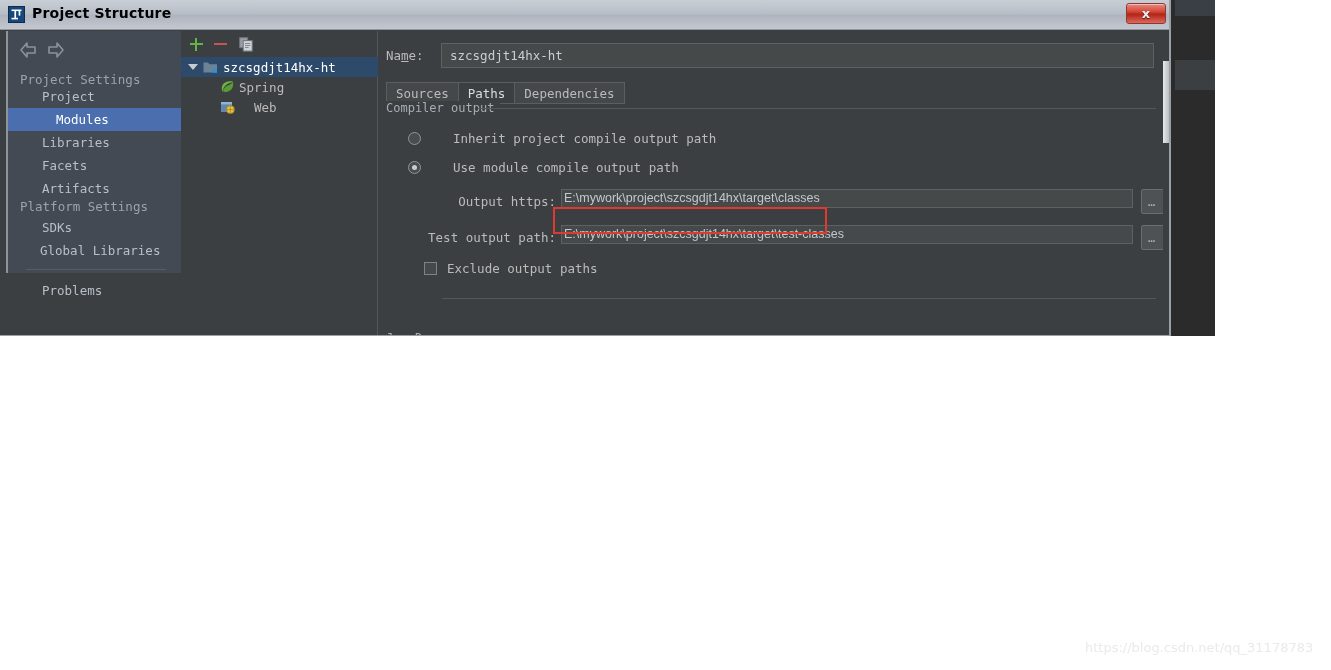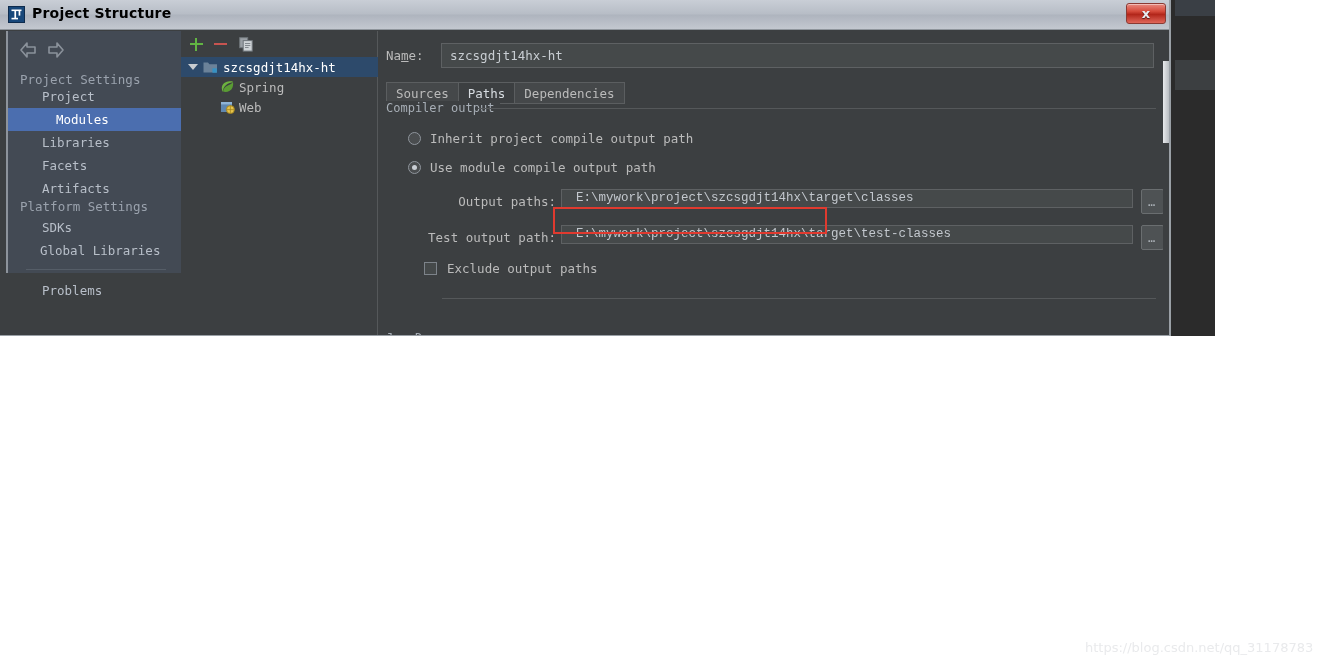--- a/index.html
+++ b/index.html
@@ -162,40 +162,40 @@
   .panel-scroll {
     position:absolute; left:8px; top:74px; width:770px; height:231px;
     background:#3c3f41;
   }
   .sec-title {
     position:absolute; font-size:12px; color:#a7aeb6; background:#3c3f41;
     padding-right:6px; white-space:nowrap;
   }
   .sec-line { position:absolute; height:1px; background:#55585a; }
 
-  .radio-row { position:absolute; display:flex; align-items:center; white-space:nowrap; }
+  .radio-row { position:absolute; display:flex; align-items:center; white-space:nowrap;gap:23px; }
   .radio {
     width:13px; height:13px; border-radius:50%;
     border:1.5px solid #8f959c; background:#4a4d4f;
     display:flex; align-items:center; justify-content:center;
     margin-right:9px; flex:0 0 auto;
   }
   .radio .dot { width:5px; height:5px; border-radius:50%; background:#c9ced4; display:none; }
   .radio.checked .dot { display:block; }
   .radio-label { font-size:12.5px; color:#bbbbbb; }
 
   .field-row { position:absolute; height:26px; }
   .field-label {
     position:absolute; top:5px; font-size:12.5px; color:#bbbbbb; text-align:right;
     white-space:nowrap;
   }
   .field-input {
     position:absolute; height:19px; background:#45494a; border:1px solid #5e6163;
-    color:#c3c8ce; font-family:Liberation Mono, monospace; font-size:12.5px;
-    padding:0 14px; line-height:23px; white-space:nowrap; overflow:hidden;
+    color:#c3c8ce; font-family:Liberation Sans, sans-serif; font-size:12.5px;
+    padding:0 2px; line-height:23px; white-space:nowrap; overflow:hidden;
   }
   .browse-btn {
     position:absolute; width:23px; height:25px;
     background:#4e5254; border:1px solid #6a6e70; border-radius:2px;
     display:flex; align-items:center; justify-content:center;
     letter-spacing:2px; color:#aab0b6; font-size:12px; line-height:1;
   }
 
   .check-row { position:absolute; display:flex; align-items:center; }
   .checkbox {
@@ -359,21 +359,21 @@
 
         <div class="tree-row" style="top:66px;">
           <span style="position:absolute; left:39px; top:3px;">
             <svg width="15" height="14" viewBox="0 0 15 14">
               <rect x="1" y="2" width="11" height="10" fill="#5f87b0"></rect>
               <rect x="1" y="2" width="11" height="2.4" fill="#8fb4d6"></rect>
               <circle cx="10.4" cy="9.6" r="4" fill="#e8c44a" stroke="#9c7f1e" stroke-width="0.9"></circle>
               <path d="M6.6 9.6 h7.6 M10.4 5.7 v7.8" stroke="#9c7f1e" stroke-width="0.7" fill="none"></path>
             </svg>
           </span>
-          <span style="padding-left:58px;">Web</span>
+          <span style="padding-left:73px;">Web</span>
         </div>
       </div>
 
       <div class="content">
 
         <div class="name-row">
           <div class="name-label"><span>Na</span><u>m</u><span>e:</span></div>
           <input class="name-input" type="text" value="szcsgdjt14hx-ht" style="">
         </div>
 
@@ -400,21 +400,21 @@
           </div>
 
           <div class="radio-row" style="left:22px; top:55px;">
             <span class="radio checked">
                 <span class="dot"></span>
               </span>
             <span class="radio-label">Use module compile output path</span>
           </div>
 
           <div class="field-row" style="left:0px; top:84px; width:770px;">
-            <span class="field-label" style="left:45px; width:125px;">Output paths:</span>
+            <span class="field-label" style="left:45px; width:125px;">Output https:</span>
             <input class="field-input" type="text" style="left: 175px; width: 572px;" value="E:\mywork\project\szcsgdjt14hx\target\classes">
             <div class="browse-btn" style="left:755px;">
               <span>…</span>
             </div>
           </div>
 
           <div class="field-row" style="left:0px; top:120px; width:770px;">
             <span class="field-label" style="left:15px; width:155px;">Test output path:</span>
             <input class="field-input" type="text" style="left: 175px; width: 572px;" value="E:\mywork\project\szcsgdjt14hx\target\test-classes">
             <div class="browse-btn" style="left:755px;">

